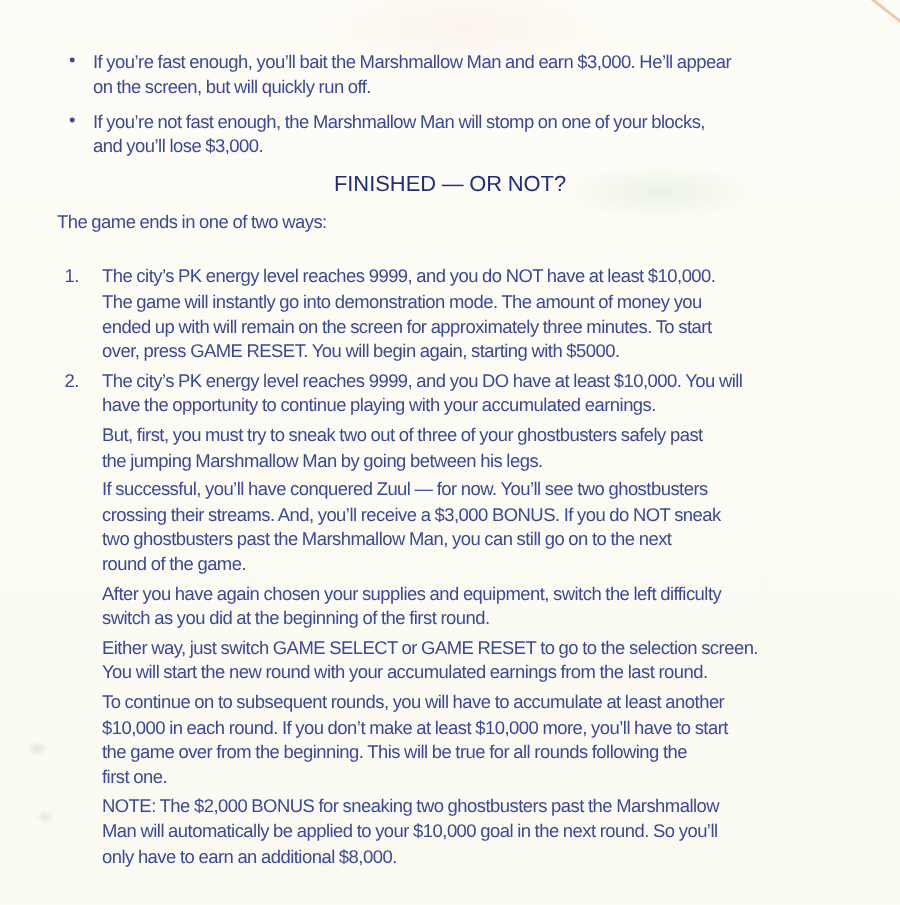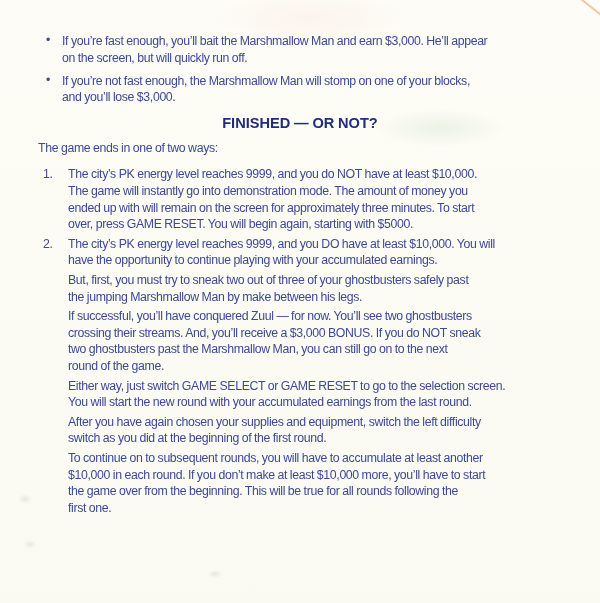--- a/index.html
+++ b/index.html
@@ -29,26 +29,26 @@
   }
   p { margin: 0 0 3px 0; white-space: pre-line; }
   ul.bullets { list-style: none; margin: 0; padding: 0; }
   ul.bullets li { position: relative; padding-left: 24px; margin-bottom: 6.5px; }
   ul.bullets .marker { position: absolute; left: 8px; top: -1px; }
   h1.section-heading {
     width: 524px;
     text-align: center;
     font-size: 14.6px;
     line-height: 18px;
-    font-weight: bold;
+    font-weight: normal;
     letter-spacing: 0;
     color: #202d7d;
     margin: 8px 0 8px 0;
   }
-  p.intro { margin-bottom: 10px; }
+  p.intro { margin-bottom: 20px; }
   ol.numbered { list-style: none; margin: 0; padding: 0; }
   ol.numbered > li { position: relative; padding-left: 30px; margin-bottom: 3px; }
   ol.numbered .num { position: absolute; left: 5px; top: 0; }
   
   .corner-mark {
     position: absolute;
     top: 6px;
     right: -6px;
     width: 30px;
     height: 2px;
@@ -101,30 +101,33 @@
 ended up with will remain on the screen for approximately three minutes. To start
 over, press GAME RESET. You will begin again, starting with $5000.</p>
       </div>
     </li>
     <li>
       <span class="num">2.</span>
       <div class="item-body">
         <p>The city’s PK energy level reaches 9999, and you DO have at least $10,000. You will
 have the opportunity to continue playing with your accumulated earnings.</p>
         <p>But, first, you must try to sneak two out of three of your ghostbusters safely past
-the jumping Marshmallow Man by make between his legs.</p>
+the jumping Marshmallow Man by going between his legs.</p>
         <p>If successful, you’ll have conquered Zuul — for now. You’ll see two ghostbusters
 crossing their streams. And, you’ll receive a $3,000 BONUS. If you do NOT sneak
 two ghostbusters past the Marshmallow Man, you can still go on to the next
 round of the game.</p>
+        <p>After you have again chosen your supplies and equipment, switch the left difficulty
+switch as you did at the beginning of the first round.</p>
         <p>Either way, just switch GAME SELECT or GAME RESET to go to the selection screen.
 You will start the new round with your accumulated earnings from the last round.</p>
-        <p>After you have again chosen your supplies and equipment, switch the left difficulty
-switch as you did at the beginning of the first round.</p>
         <p>To continue on to subsequent rounds, you will have to accumulate at least another
 $10,000 in each round. If you don’t make at least $10,000 more, you’ll have to start
 the game over from the beginning. This will be true for all rounds following the
 first one.</p>
+        <p>NOTE: The $2,000 BONUS for sneaking two ghostbusters past the Marshmallow
+Man will automatically be applied to your $10,000 goal in the next round. So you’ll
+only have to earn an additional $8,000.</p>
       </div>
     </li>
   </ol>
 
 </div>
 
 </body></html>

